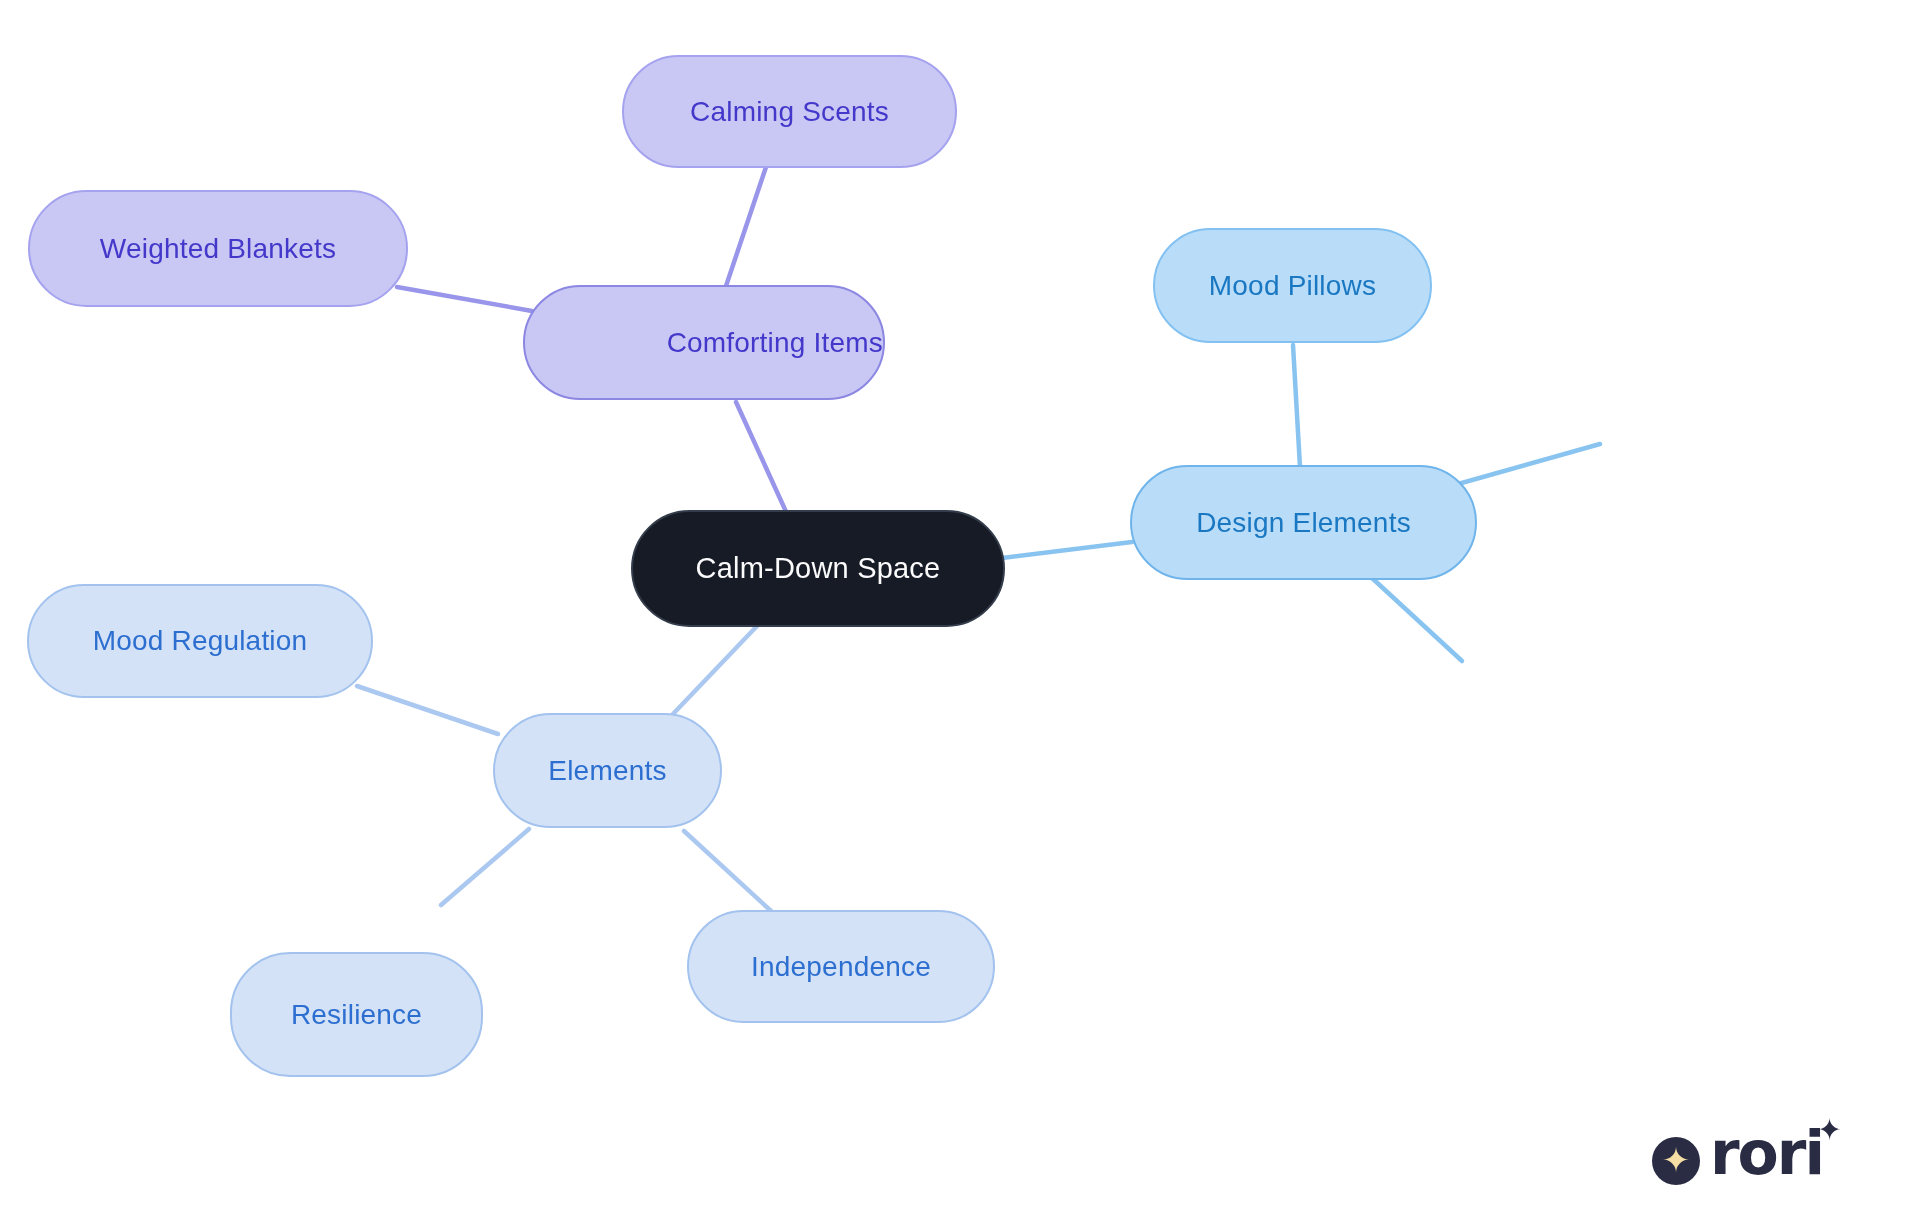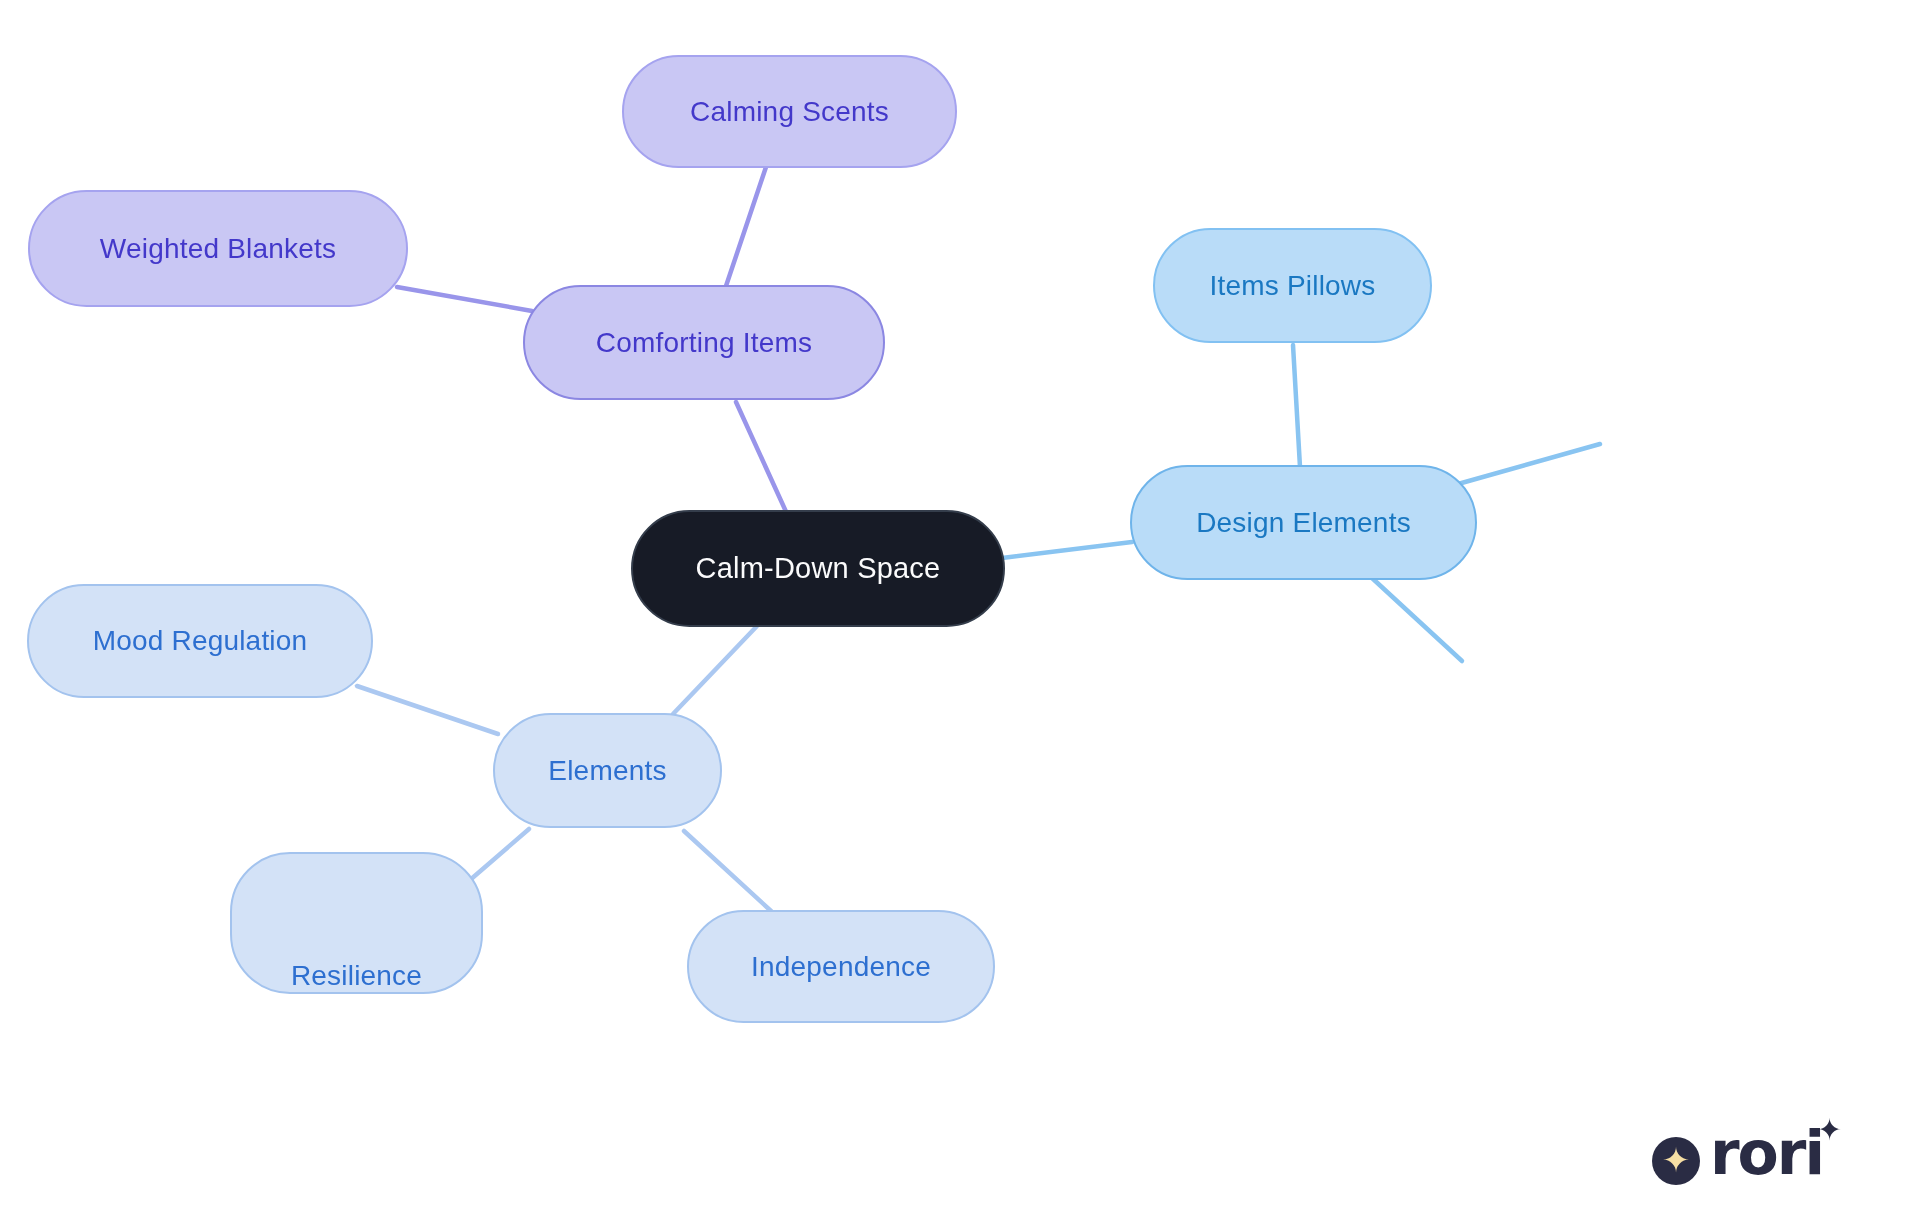--- a/index.html
+++ b/index.html
@@ -24,39 +24,39 @@
   .edge-peri{stroke:var(--peri-line);}
   .node{
     position:absolute;z-index:2;display:flex;align-items:center;justify-content:center;
     border-radius:60px;font-size:28px;font-weight:500;letter-spacing:0.2px;
     text-align:center;cursor:default;white-space:nowrap;
   }
   .node-root{
     background:var(--root-fill);border:2px solid var(--root-border);color:var(--root-text);
     font-size:29px;
   }
-  .node-purple-parent{background:var(--purple-fill);border:2px solid var(--purple-border);color:var(--purple-text);}
+  .node-purple-parent{background:var(--purple-fill);border:2px solid var(--purple-border);color:var(--purple-text);justify-content:flex-end;}
   .node-purple-child{background:var(--purple-fill);border:2px solid var(--purple-child-border);color:var(--purple-text);}
   .node-blue-parent{background:var(--blue-fill);border:2px solid var(--blue-border);color:var(--blue-text);}
   .node-blue-child{background:var(--blue-fill);border:2px solid var(--blue-child-border);color:var(--blue-text);}
   .node-peri-parent{background:var(--peri-fill);border:2px solid var(--peri-border);color:var(--peri-text);}
   .node-peri-child{background:var(--peri-fill);border:2px solid var(--peri-border);color:var(--peri-text);}
 
   
   #n-root{left:631px;top:510px;width:374px;height:117px;justify-content:center;}
   #n-comforting{left:523px;top:285px;width:362px;height:115px;}
   #n-calming{left:622px;top:55px;width:335px;height:113px;}
   #n-weighted{left:28px;top:190px;width:380px;height:117px;}
   #n-design{left:1130px;top:465px;width:347px;height:115px;}
   #n-softpillows{left:1153px;top:228px;width:279px;height:115px;}
   #n-sensorytoys{left:1598px;top:350px;width:300px;height:115px;}
   #n-soothing{left:1372px;top:659px;width:345px;height:114px;}
   #n-benefits{left:493px;top:713px;width:229px;height:115px;}
   #n-mood{left:27px;top:584px;width:346px;height:114px;}
-  #n-resilience{left:230px;top:852px;width:253px;height:142px;align-items:flex-end;}
+  #n-resilience{left:230px;top:952px;width:253px;height:125px;}
   #n-independence{left:687px;top:910px;width:308px;height:113px;}
 
   
   .logo{position:absolute;left:1652px;top:1115px;z-index:3;display:flex;align-items:flex-start;}
   .logo-mark{
     width:48px;height:48px;border-radius:50%;background:var(--logo-navy);
     display:flex;align-items:center;justify-content:center;margin-top:22px;
   }
   .logo-mark .star{color:var(--logo-star);font-size:34px;line-height:1;transform:translateY(-1px);}
   .logo-word{
@@ -98,21 +98,21 @@
     <span>Calming Scents</span>
   </div>
   <div id="n-weighted" class="node node-purple-child">
     <span>Weighted Blankets</span>
   </div>
 
   <div id="n-design" class="node node-blue-parent">
     <span>Design Elements</span>
   </div>
   <div id="n-softpillows" class="node node-blue-child">
-    <span>Items Pillows</span>
+    <span>Mood Pillows</span>
   </div>
 
   <div id="n-benefits" class="node node-peri-parent">
     <span>Elements</span>
   </div>
   <div id="n-mood" class="node node-peri-child">
     <span>Mood Regulation</span>
   </div>
   <div id="n-resilience" class="node node-peri-child">
     <span>Resilience</span>

